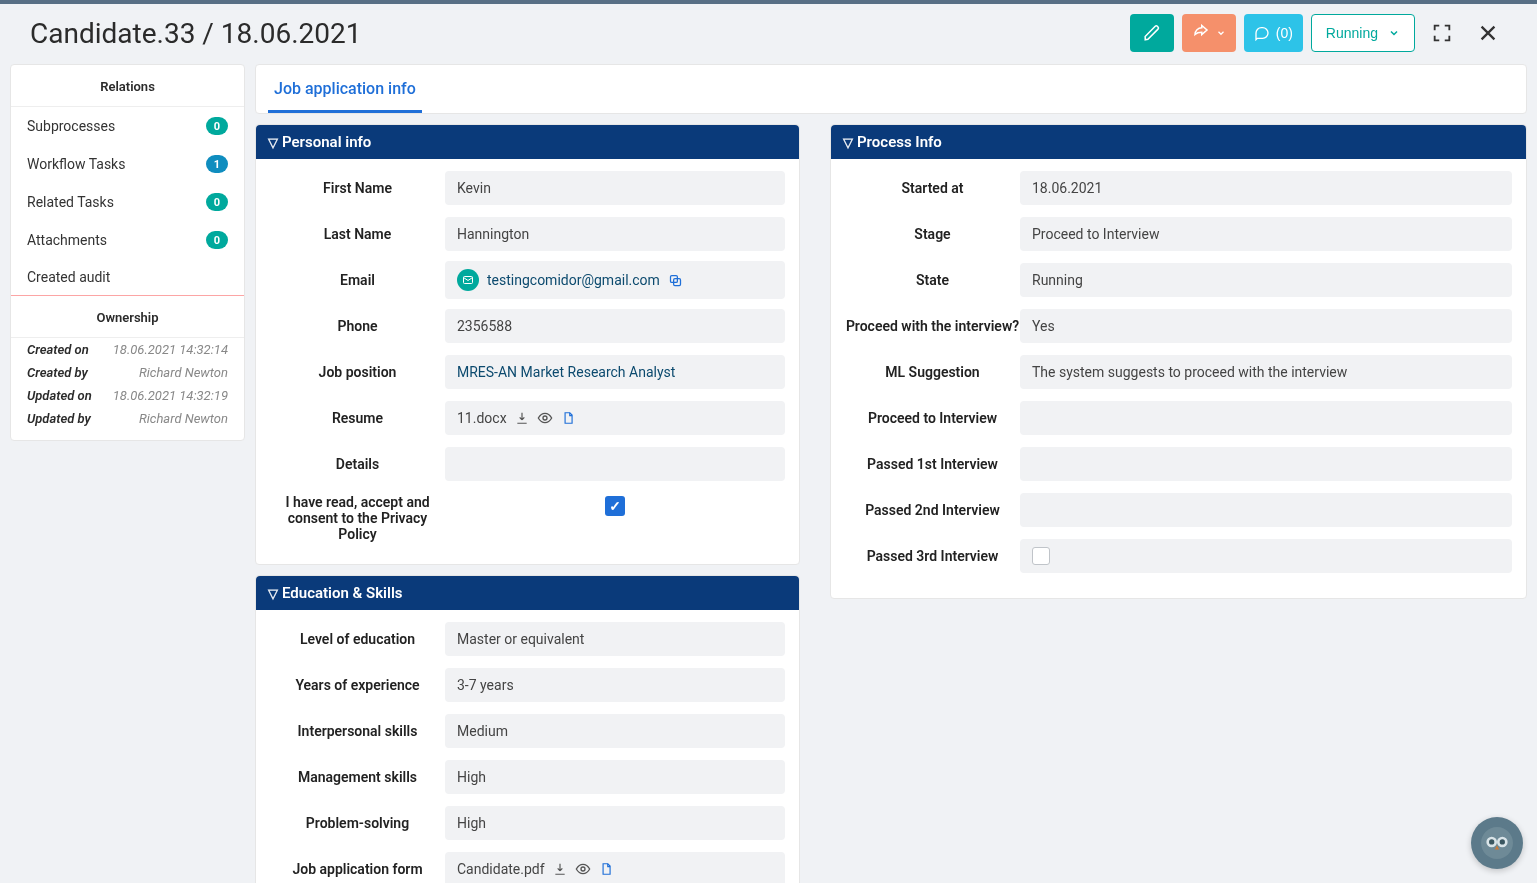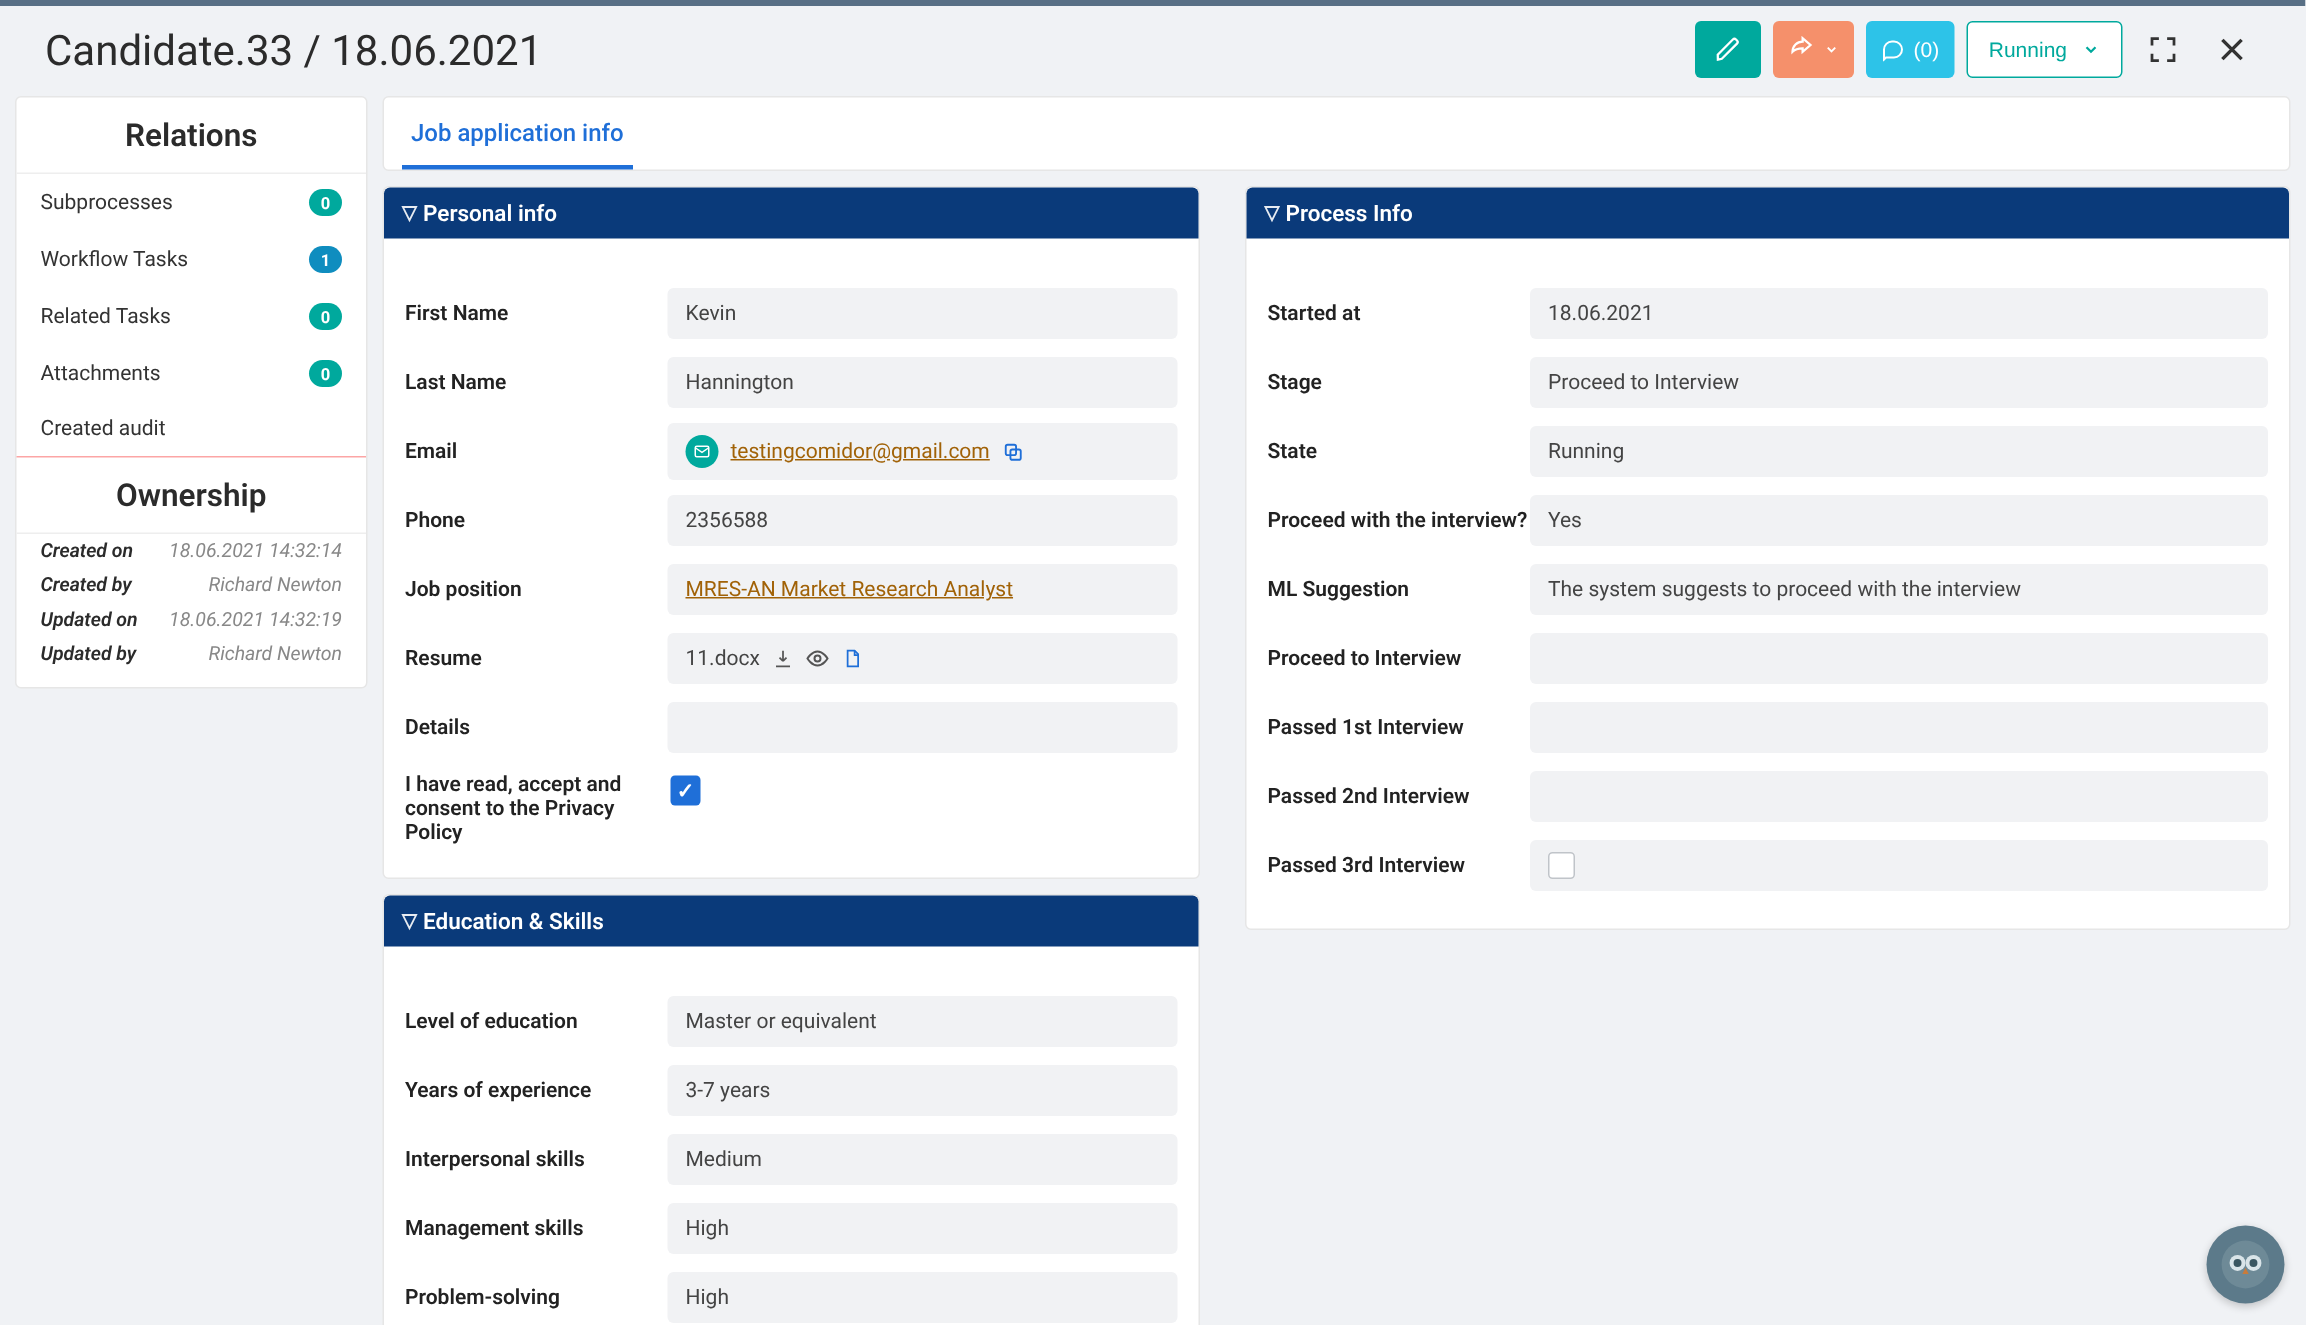--- a/index.html
+++ b/index.html
@@ -35,21 +35,21 @@
     cursor: pointer; color: #333;
   }
 
   .body { display: flex; gap: 10px; padding: 10px; align-items: flex-start; }
 
   .sidebar {
     width: 235px; background: #fff; border: 1px solid #e6e6e6;
     border-radius: 4px; flex-shrink: 0;
   }
   .side-title {
-    font-size: 21px; font-weight: 600; text-align: center;
+    font-size: 13px; font-weight: 600; text-align: center;
     padding: 14px 10px 12px; color: #2b2b2b;
     border-bottom: 1px solid #eee;
   }
   .side-item {
     display: flex; justify-content: space-between; align-items: center;
     padding: 10px 16px; font-size: 14px; color: #333;
   }
   .badge {
     min-width: 22px; height: 18px; border-radius: 9px;
     font-size: 11px; font-weight: 700; color: #fff;
@@ -82,33 +82,33 @@
   .card      { background: #fff; border: 1px solid #e6e6e6; border-radius: 4px; }
   .col-left  { width: 545px; }
   .col-right { flex: 1; }
 
   .card-header {
     background: #0a3a7a; color: #fff; font-weight: 600;
     font-size: 15px; padding: 8px 12px; display: flex;
     align-items: center; gap: 4px; border-radius: 4px 4px 0 0;
   }
   .tri { font-size: 13px; opacity: .9; }
-  .card-body { padding: 24px 14px 16px; }
+  .card-body { padding: 3px 14px 16px; text-align: center; }
 
   .form-row { display: flex; align-items: center; margin: 6px 0; }
   .form-row.tall { min-height: 40px; align-items: center; }
   .form-row.top  { align-items: flex-start; }
   .form-label { width: 175px; flex-shrink: 0; font-weight: 600; font-size: 14px; color: #222; }
   .form-label.wide { width: 175px; }
   .field {
     flex: 1; background: #f1f2f4; border-radius: 4px;
     padding: 8px 12px; color: #444; min-height: 34px;
     display: flex; align-items: center; gap: 8px;
   }
-  .field-link { color: #a16207; text-decoration: underline; }
+  .field-link { color: #0c4a6e; }
   .chip-mail {
     width: 22px; height: 22px; border-radius: 50%; background: #00a99d;
     display: inline-flex; align-items: center; justify-content: center;
     color: #fff; font-size: 12px;
   }
   .mini-icon { color: #555; font-size: 14px; }
   .checkbox {
     width: 20px; height: 20px; border-radius: 3px; background: #1f6fd8;
     display: inline-flex; align-items: center; justify-content: center;
     color: #fff; font-size: 14px; font-weight: 700;

